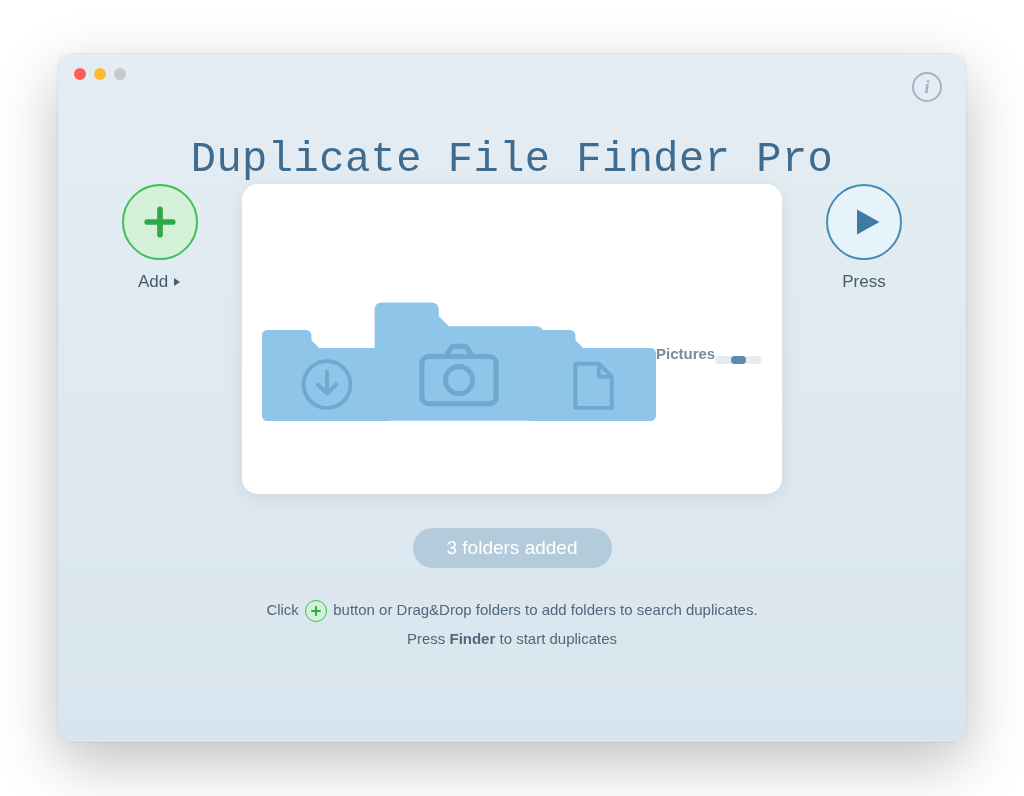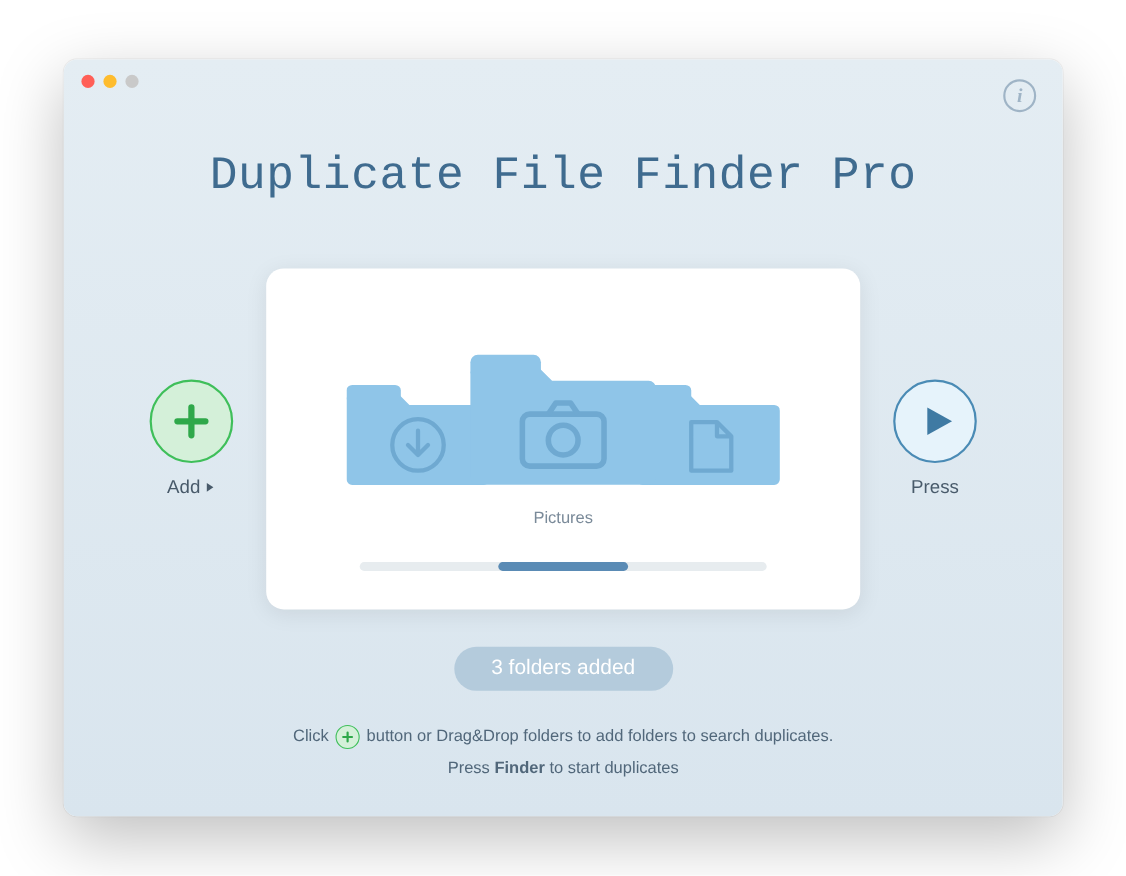--- a/index.html
+++ b/index.html
@@ -54,24 +54,23 @@
   text-align: center;
   margin-top: 82px;
   font-size: 42px;
   font-weight: 400;
   color: #3f6b8f;
   letter-spacing: 0.5px;
   font-family: Liberation Mono, monospace;
 }
 .main-row {
   display: flex;
-  align-items: center;
-  justify-content: center;
-  margin-top: 60px;
-  gap: 30px;
+  align-items: flex-start;
+  justify-content: center;
+  gap: 44px;
 }
 .side-col {
   display: flex;
   flex-direction: column;
   align-items: center;
   gap: 12px;
 }
 .add-btn, .scan-btn {
   width: 76px;
   height: 76px;
@@ -98,24 +97,25 @@
   align-items: center;
   gap: 4px;
 }
 .card {
   width: 540px;
   height: 310px;
   background: #fff;
   border-radius: 16px;
   box-shadow: 0 4px 20px rgba(0,0,0,0.08);
   display: flex;
-  flex-direction: column;
+  flex-direction: row;
   align-items: center;
   padding: 40px 20px 30px;
   position: relative;
+  font-weight: bold;
 }
 .folders-row {
   display: flex;
   align-items: flex-end;
   justify-content: center;
   margin-top: 10px;
   position: relative;
   width: 100%;
   height: 150px;
 }

